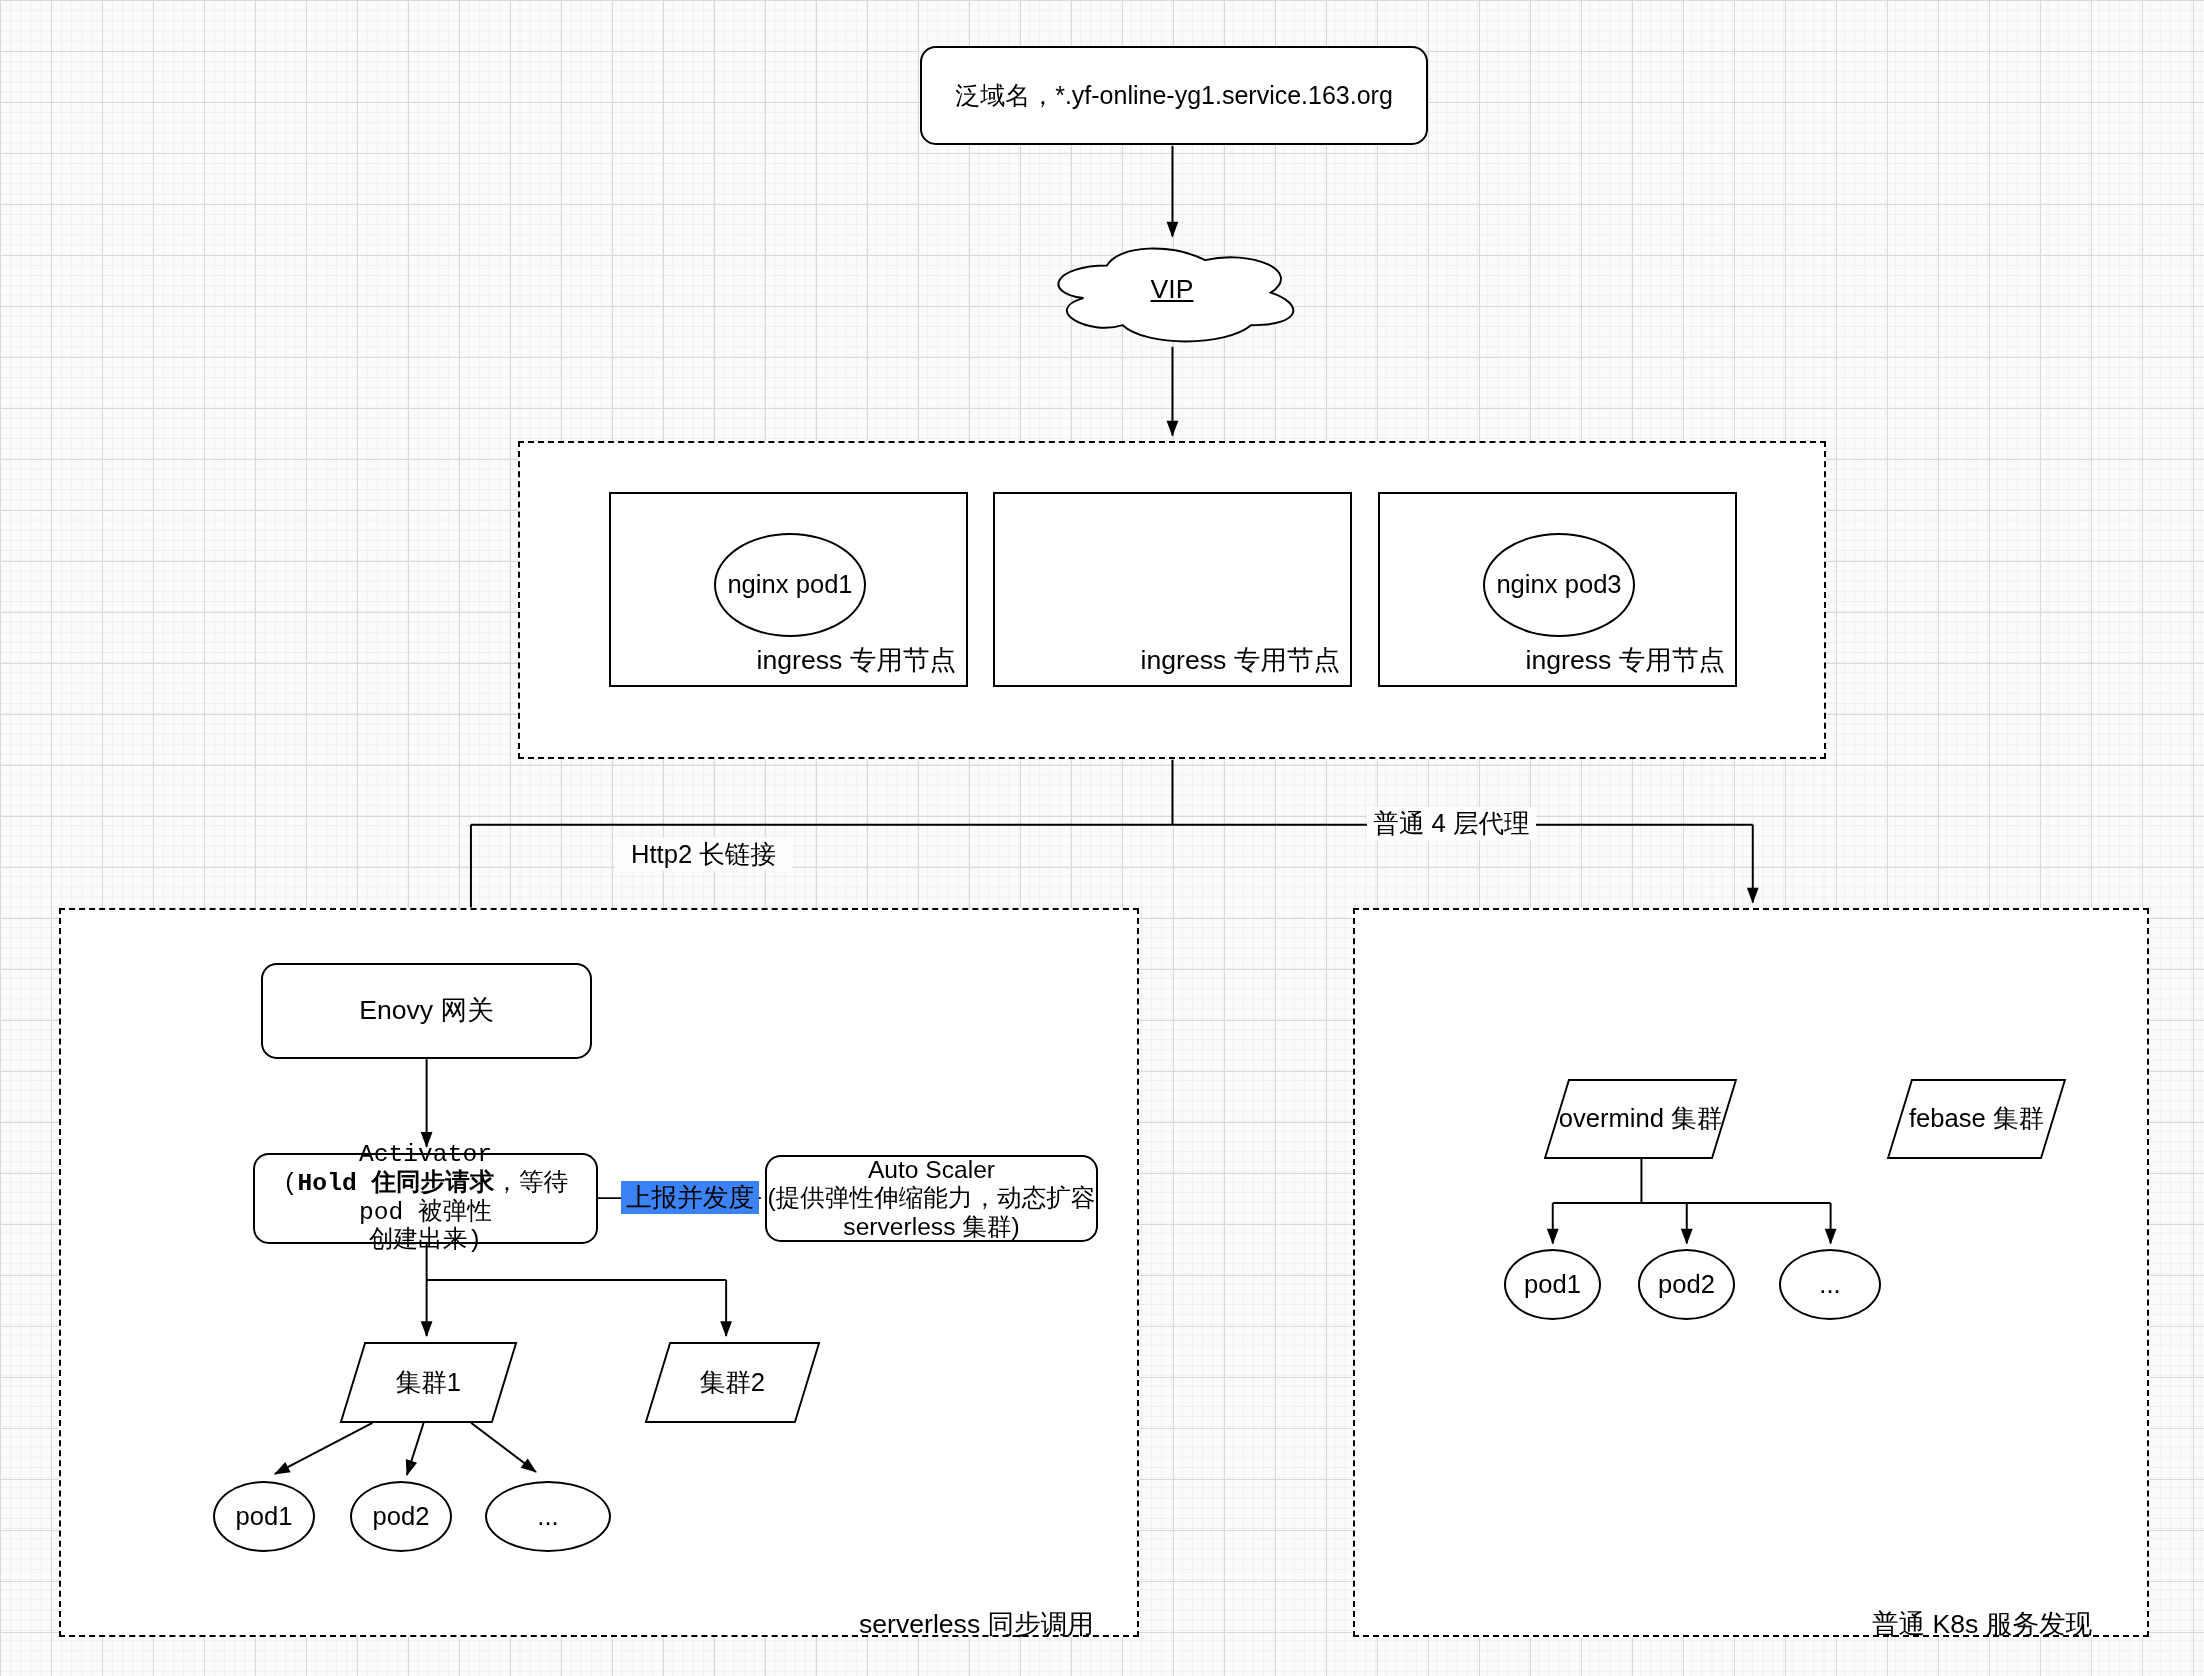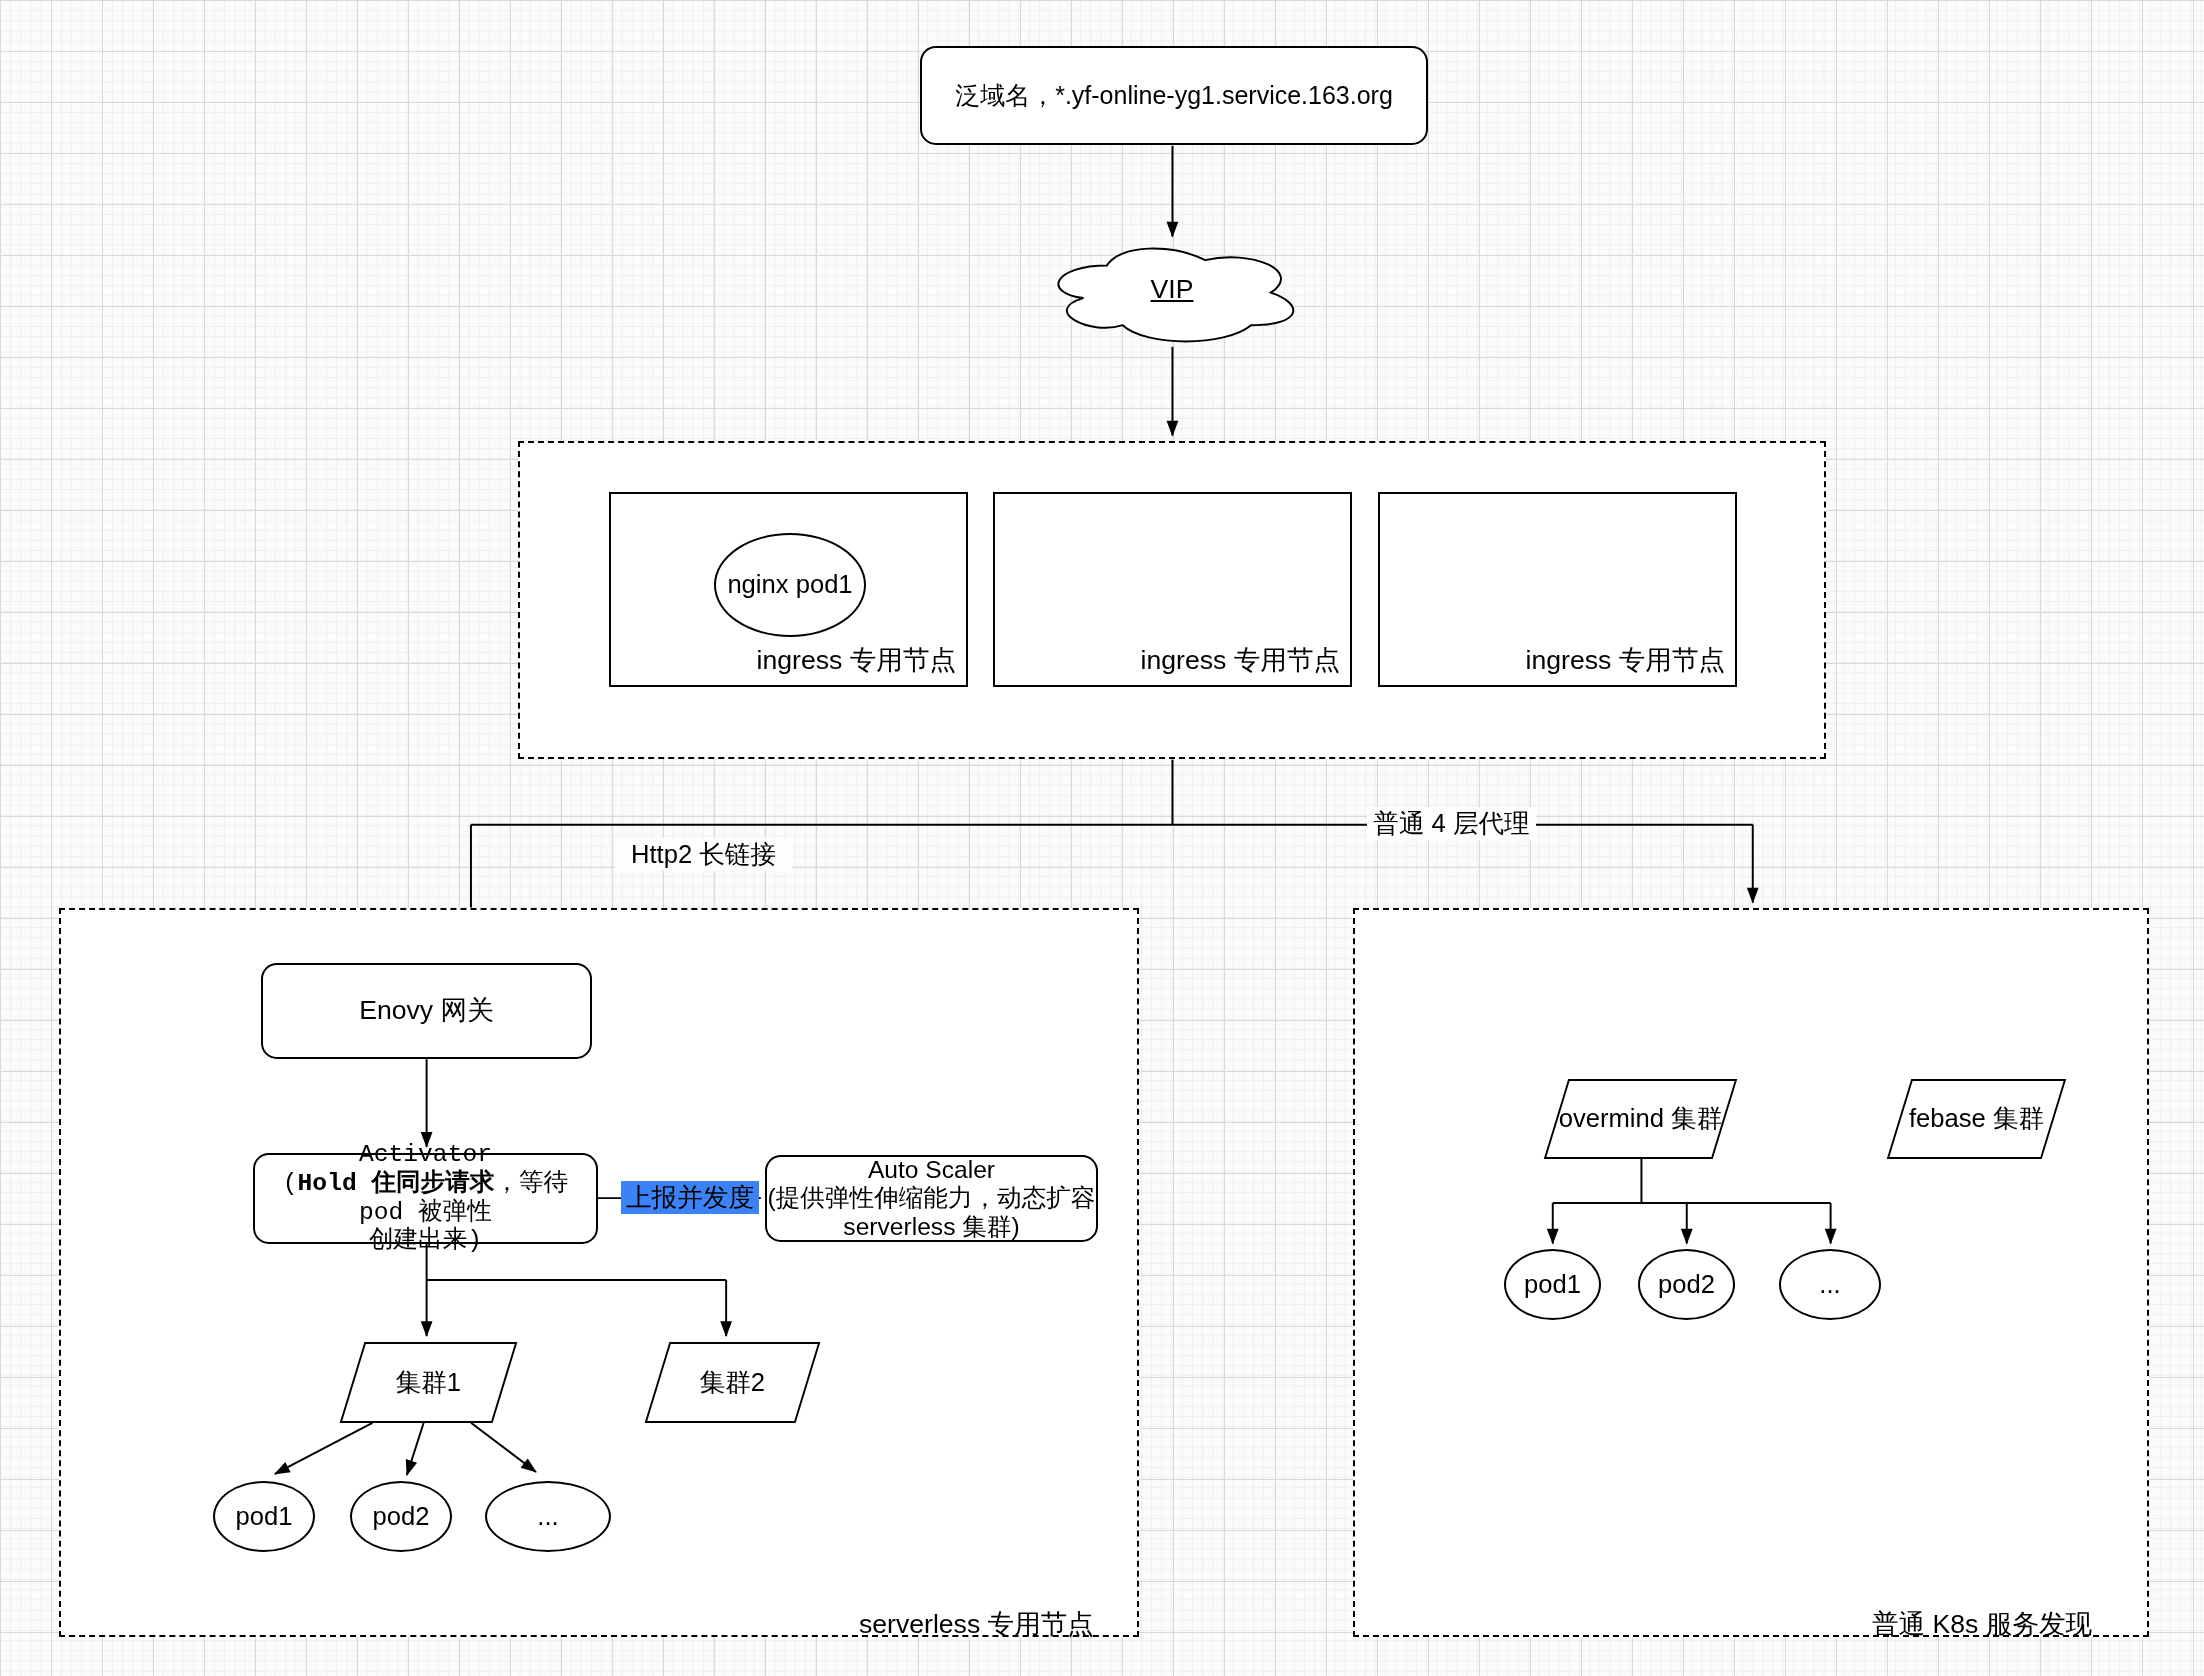--- a/index.html
+++ b/index.html
@@ -56,29 +56,32 @@
     <span>nginx pod1</span>
   </div>
   <span class="nodecaption">ingress 专用节点</span>
 </div>
 
 <div class="shape" style="left:993px;top:492px;width:359px;height:195px;">
   <span class="nodecaption">ingress 专用节点</span>
 </div>
 
 <div class="shape" style="left:1378px;top:492px;width:359px;height:195px;">
+  <div class="shape ellipse" style="left:103px;top:39px;width:152px;height:104px;">
+    <span>nginx pod3</span>
+  </div>
   <span class="nodecaption">ingress 专用节点</span>
 </div>
 
 <div class="edge-label" style="left:615px;top:838px;width:177px;">Http2 长链接</div>
 <div class="edge-label" style="left:1367px;top:807px;width:169px;">普通 4 层代理</div>
 
 <div class="shape dashedbox" style="left:59px;top:908px;width:1080px;height:729px;"></div>
 <span class="caption" style="left:auto;right:auto;"></span>
-<div class="caption" style="right:auto;left:859px;top:1606px;bottom:auto;">serverless 专用节点</div>
+<div class="caption" style="right:auto;left:859px;top:1606px;bottom:auto;">serverless 同步调用</div>
 
 <div class="shape rounded" style="left:261px;top:963px;width:331px;height:96px;font-size:26.6px;">
   <span>Enovy 网关</span>
 </div>
 
 <div class="shape rounded stack small3" style="left:253px;top:1153px;width:345px;height:91px;font-family:Liberation Mono, monospace;">
   <span>Activator</span>
   <span><span>(</span><b>Hold 住同步请求</b><span>，等待 pod 被弹性</span></span>
   <span>创建出来)</span>
 </div>

